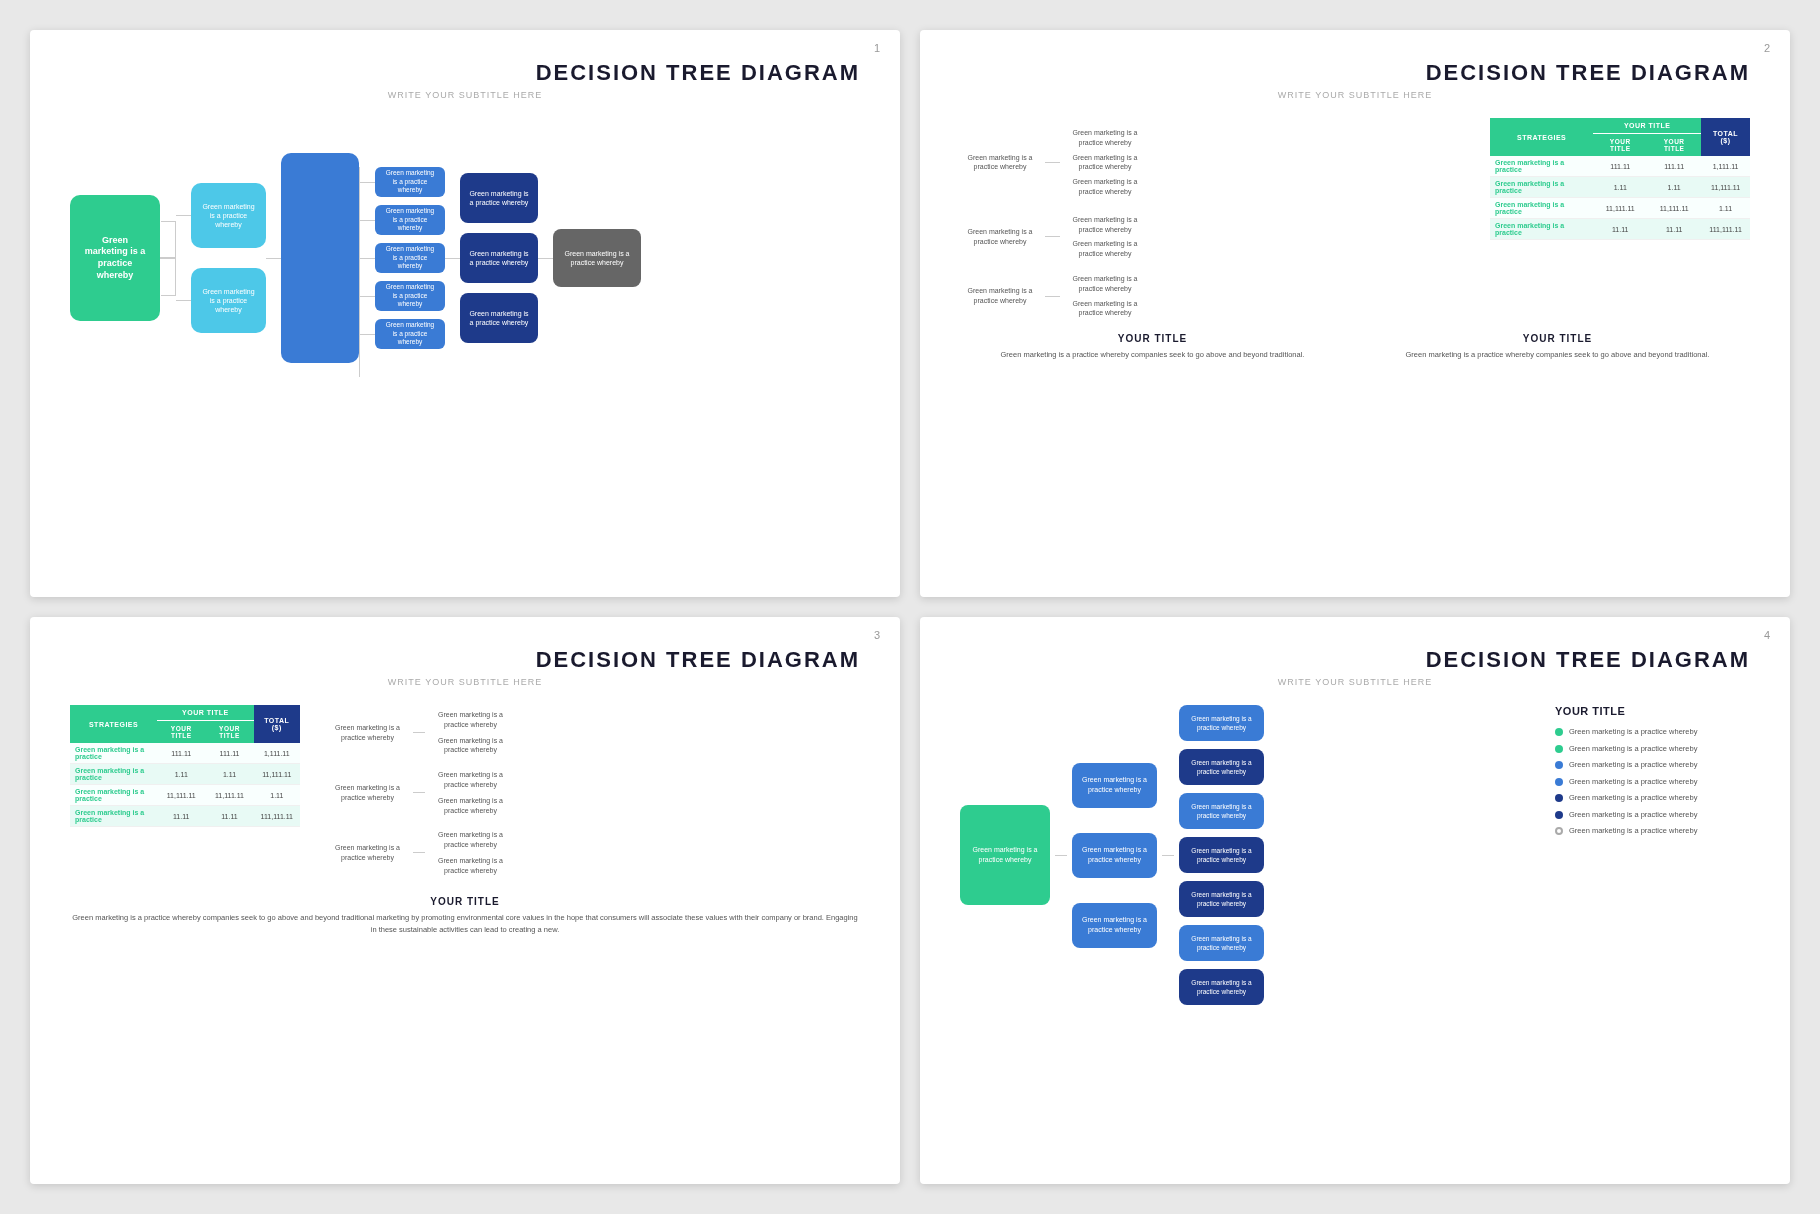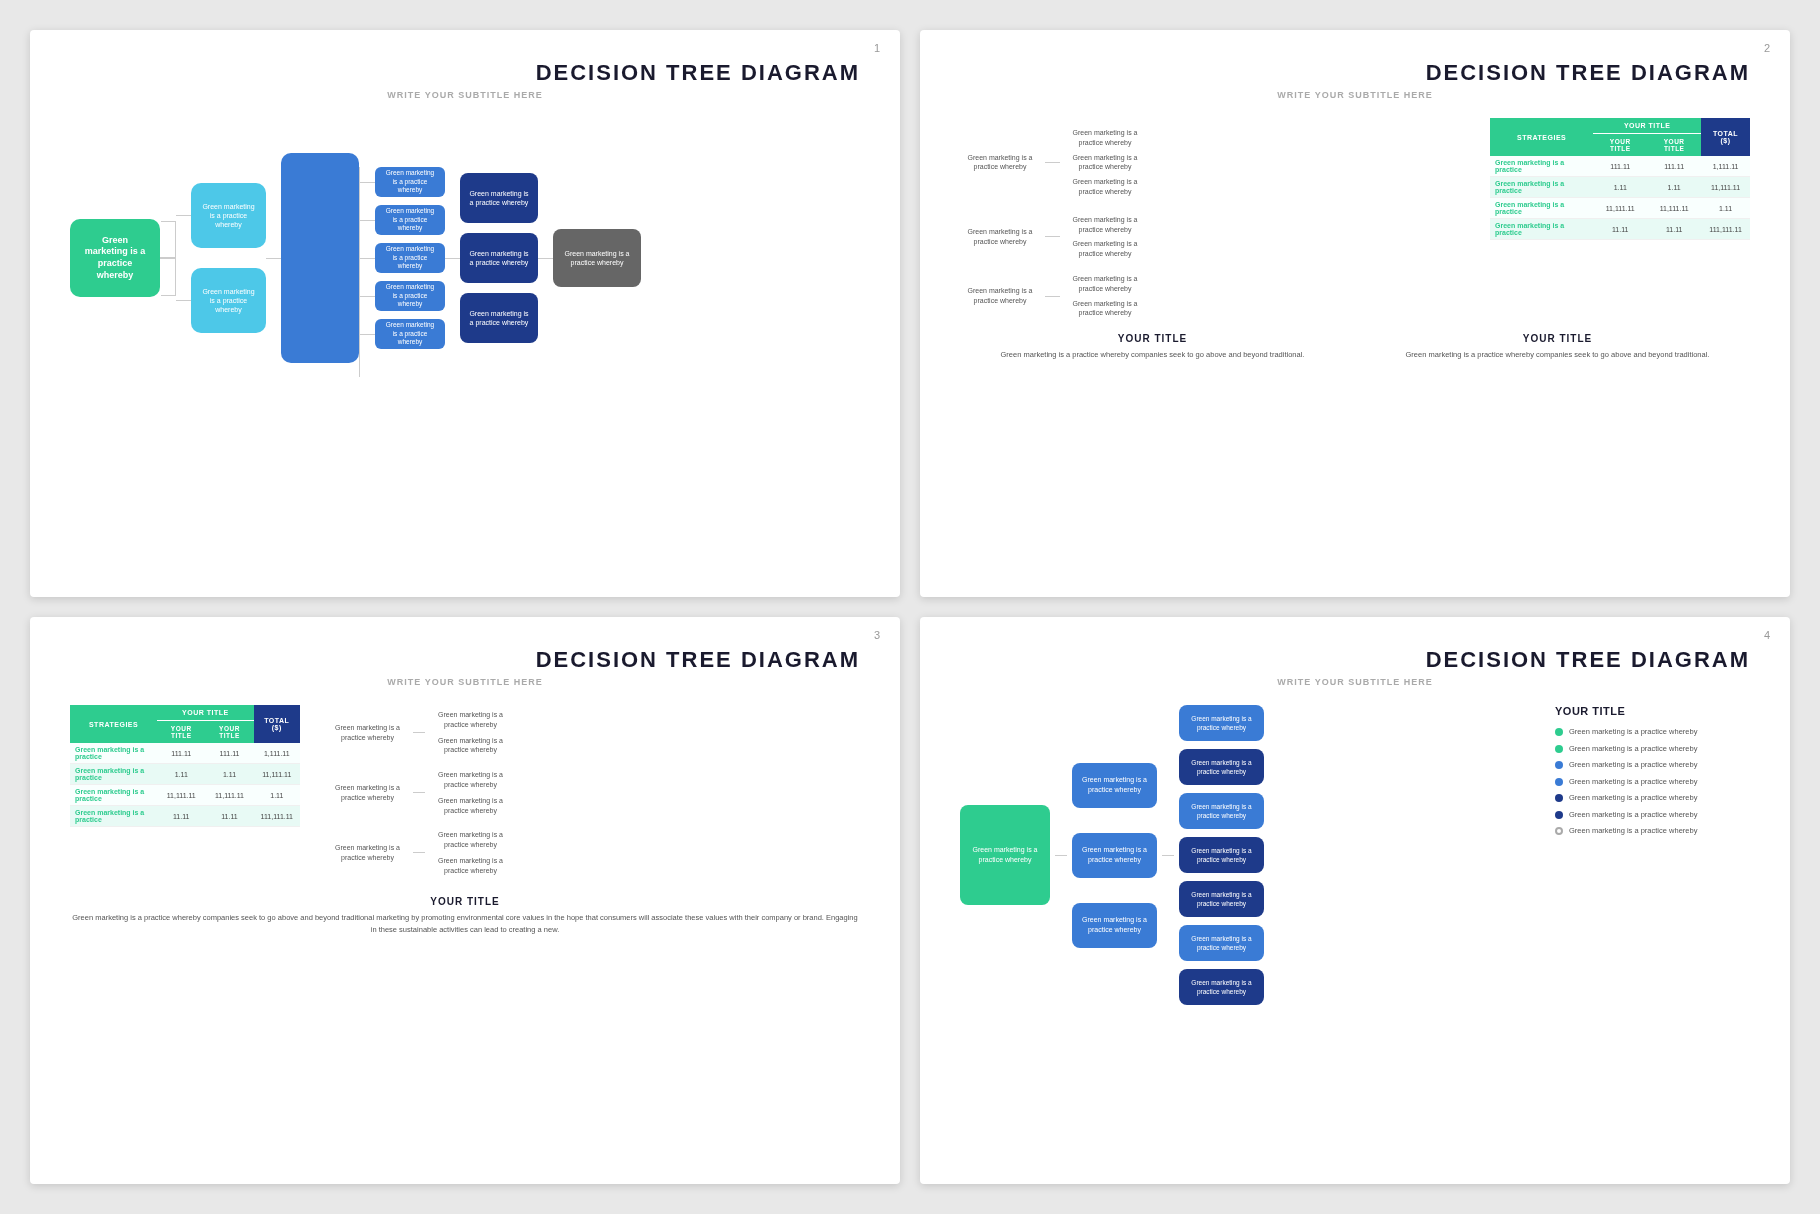--- a/index.html
+++ b/index.html
@@ -36,21 +36,20 @@
       letter-spacing: 2px;
       color: #1a1a2e;
       margin-bottom: 4px;
     }
     .slide-subtitle {
       text-align: center;
       font-size: 9px;
       color: #aaa;
       letter-spacing: 1px;
       margin-bottom: 18px;
-      font-weight: bold;
     }
 
     
     .tree-container {
       display: flex;
       align-items: center;
       gap: 0;
       height: 280px;
       margin-top: 10px;
     }
@@ -59,21 +58,21 @@
       display: flex;
       align-items: center;
       justify-content: center;
       text-align: center;
       font-size: 7.5px;
       color: #fff;
       padding: 6px 8px;
       font-weight: 500;
       line-height: 1.3;
     }
-    .node-green { background: #2ecc8f; width: 90px; height: 78px; font-size: 9px; font-weight: 700; }
+    .node-green { background: #2ecc8f; width: 90px; height: 126px; font-size: 9px; font-weight: 700; }
     .node-lightblue { background: #4dc8e8; width: 80px; height: 150px; }
     .node-blue { background: #3a7bd5; width: 80px; height: 200px; }
     .bn-blue { background: #3a7bd5; }
     .bn-dark { background: #1e3a8a; }
     .s2-bottom {
       display: flex;
       gap: 20px;
       margin-top: 15px;
     }
     .s2-bottom-item {

